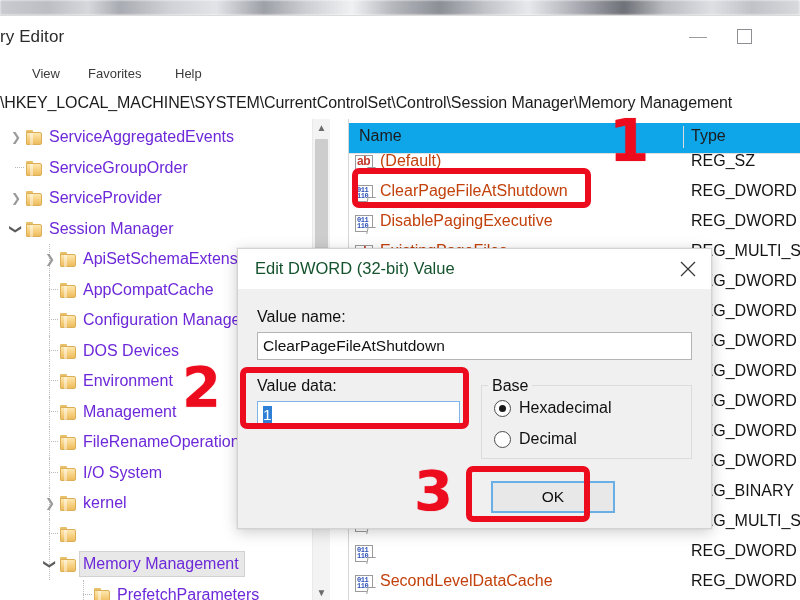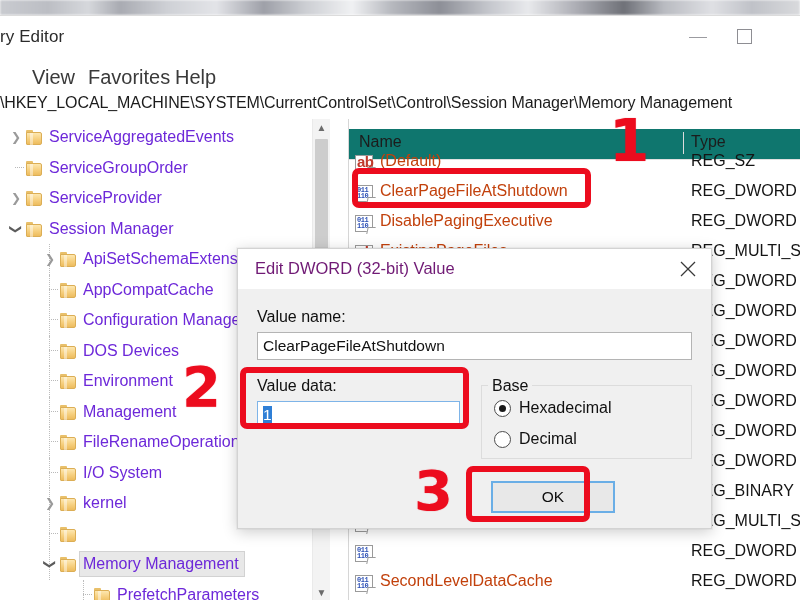--- a/index.html
+++ b/index.html
@@ -81,21 +81,21 @@
   .menubar {
     position: absolute;
     left: 0; top: 42px;
     width: 800px; height: 31px;
     background: #ffffff;
     border-bottom: 1px solid #e6e6e6;
   }
   .menu-item {
     position: absolute;
     top: 6px;
-    font-size: 20px;
+    font-size: 13px;
     color: #3a3a3a;
     padding: 2px 4px;
     white-space: nowrap;
     cursor: default;
   }
 
   
   .addressbar {
     position: absolute;
     left: 0; top: 73px;
@@ -238,23 +238,23 @@
   .list-pane {
     position: absolute;
     left: 348px; top: 0;
     width: 452px; height: 482px;
     background: #ffffff;
     border-left: 1px solid #d6d6d6;
     overflow: hidden;
   }
   .list-header {
     position: absolute;
-    left: 0; top: 10px;
+    left: 0; top: 4px;
     width: 452px; height: 30px;
-    background: #0f766e;
+    background: #0ea5e9;
     border-bottom: 1px solid #e0e0e0;
   }
   .col-head {
     position: absolute;
     top: 4px;
     font-size: 16px;
     color: #1c1c1c;
     white-space: nowrap;
     cursor: default;
   }
@@ -284,21 +284,21 @@
     position: absolute;
     left: 0; top: 0;
     width: 18px; height: 17px;
     background: #ffffff;
     border: 1px solid #9a9a9a;
     box-sizing: border-box;
   }
   .val-icon.sz .mark {
     position: absolute;
     left: 2px; top: 2px;
-    font-size: 15px;
+    font-size: 12px;
     font-weight: bold;
     color: #c0392b;
     font-family: "Liberation Sans", sans-serif;
     letter-spacing: -0.5px;
     line-height: 9px;
   }
   .val-icon.dword .mark {
     position: absolute;
     left: 2px; top: 2px;
     font-size: 7px;
@@ -345,21 +345,21 @@
   .dlg-titlebar {
     position: absolute;
     left: 0; top: 0;
     width: 473px; height: 40px;
     background: #ffffff;
   }
   .dlg-title {
     position: absolute;
     left: 17px; top: 10px;
     font-size: 16.5px;
-    color: #701a75;
+    color: #14532d;
     white-space: nowrap;
   }
   .dlg-close {
     position: absolute;
     right: 0; top: 0;
     width: 46px; height: 40px;
     cursor: default;
   }
   .dlg-close svg { position: absolute; left: 15px; top: 12px; }
   .dlg-body {

